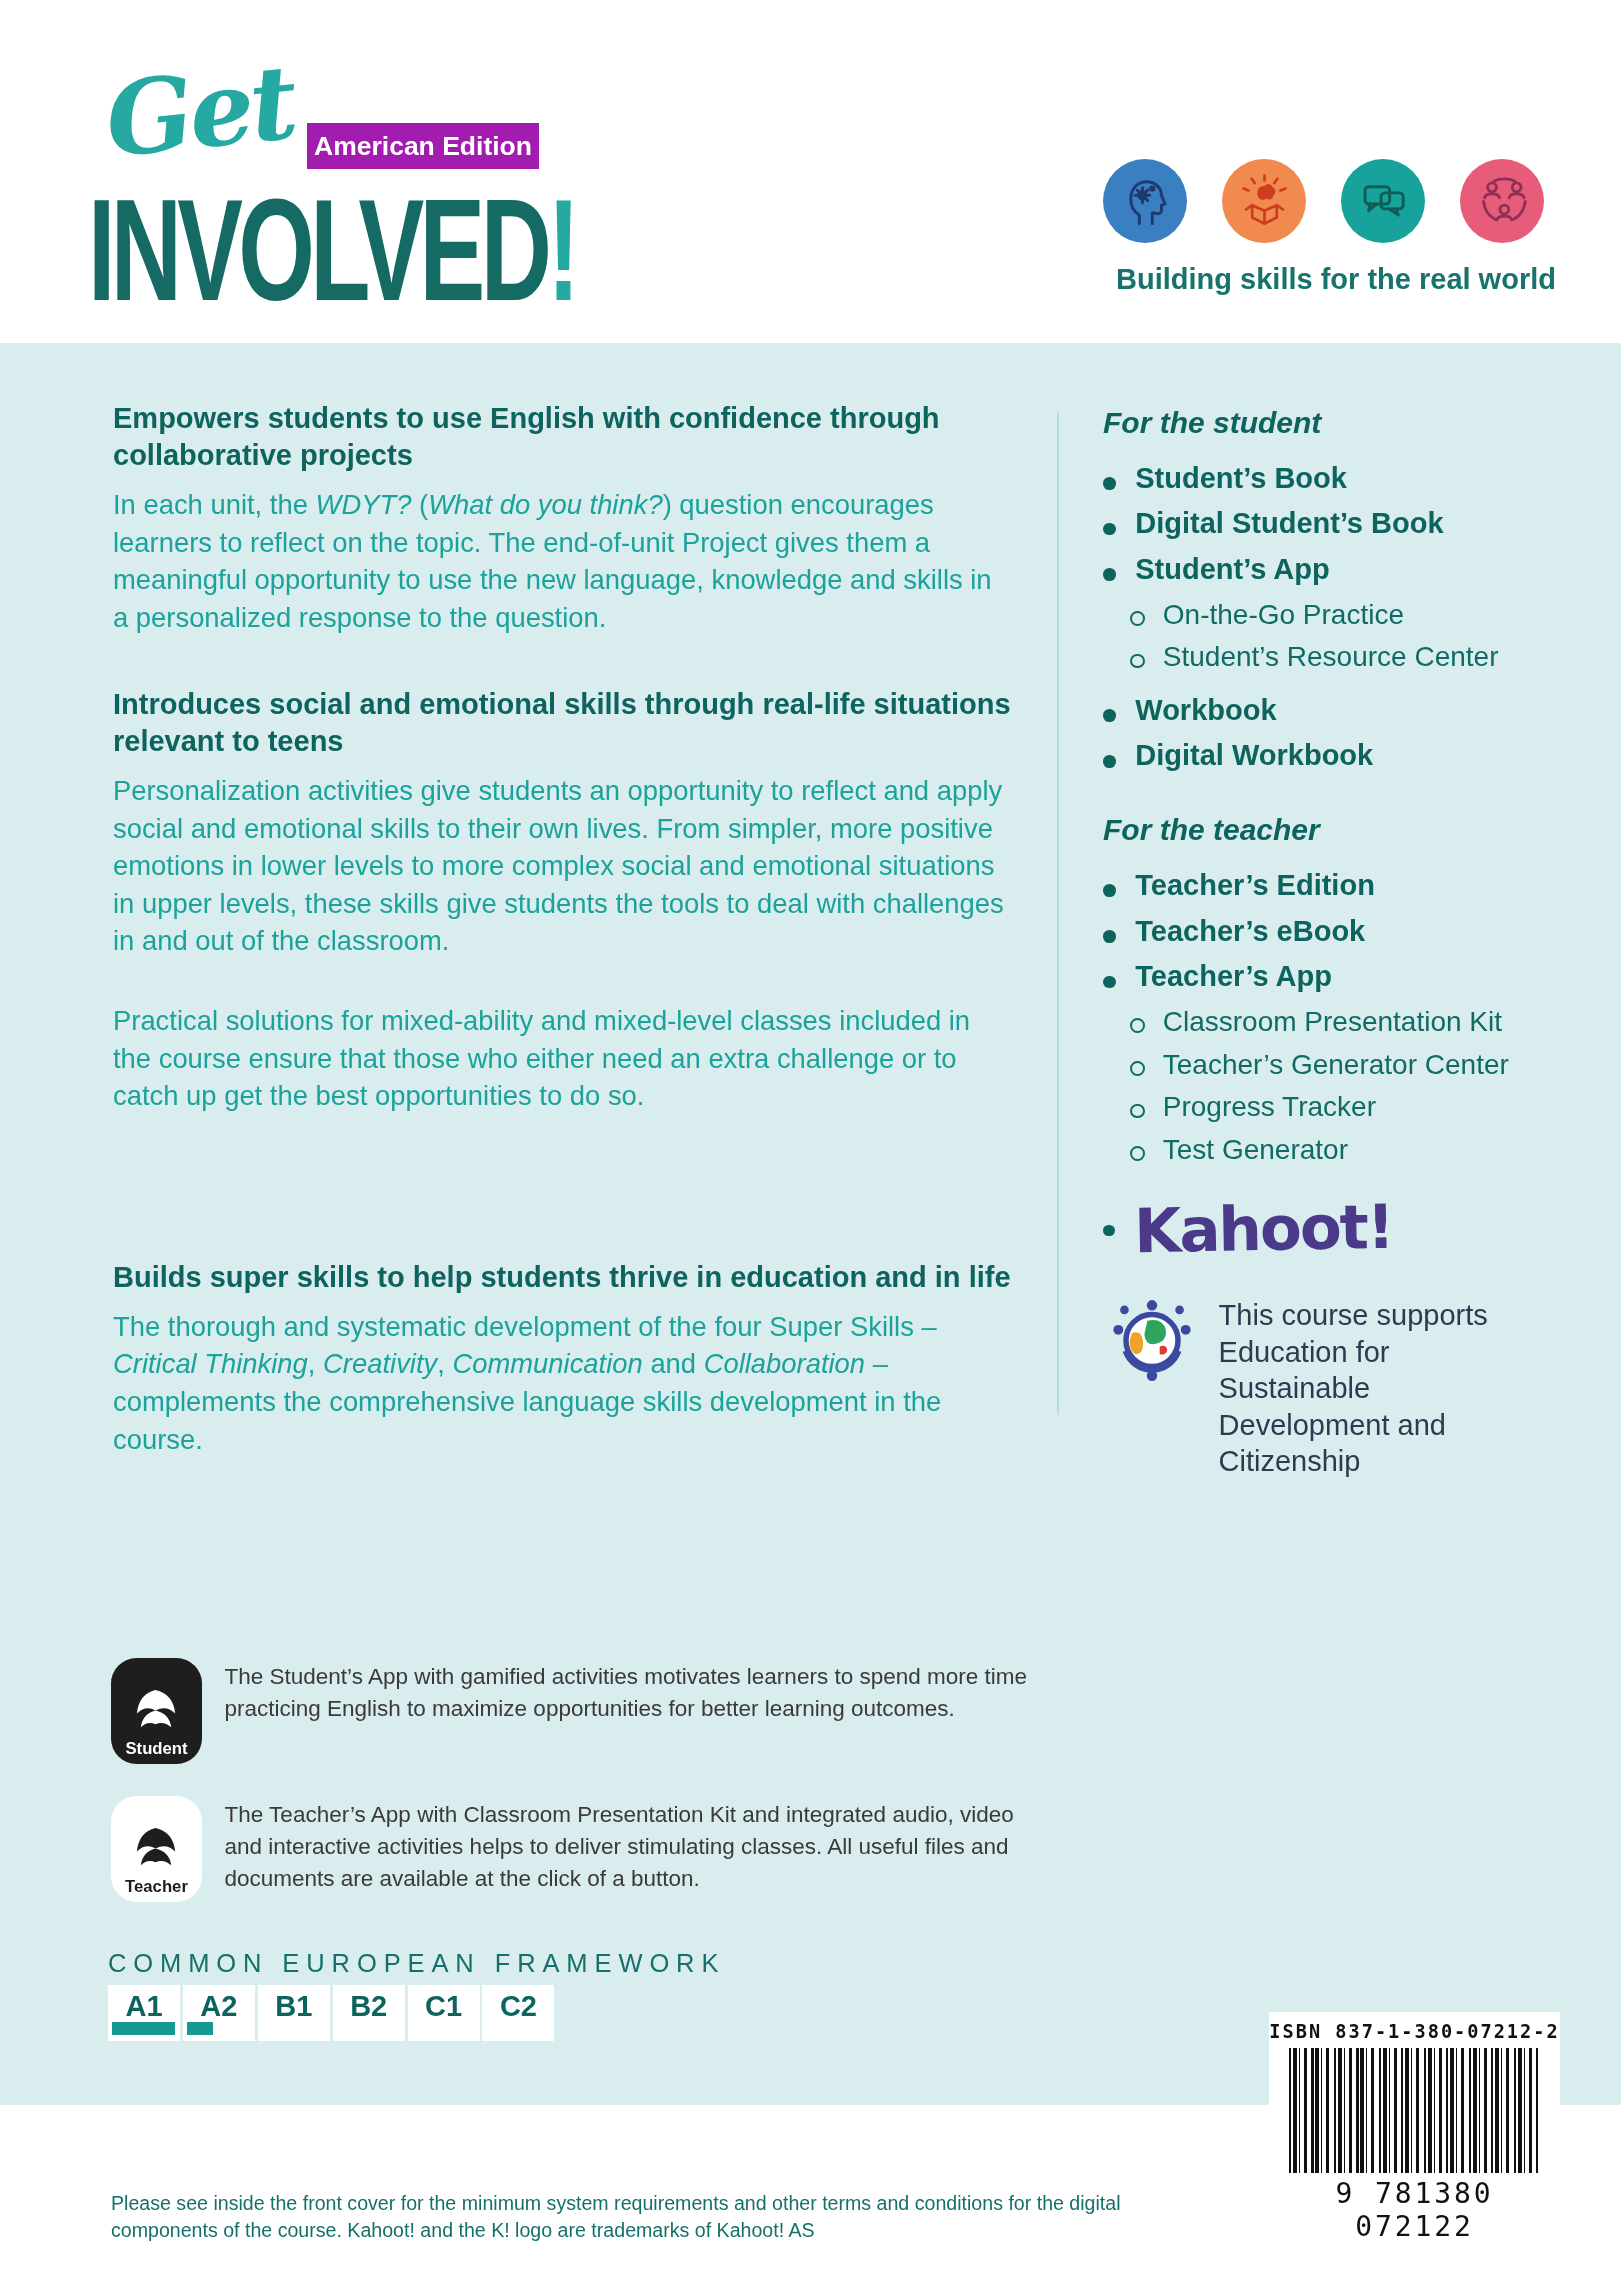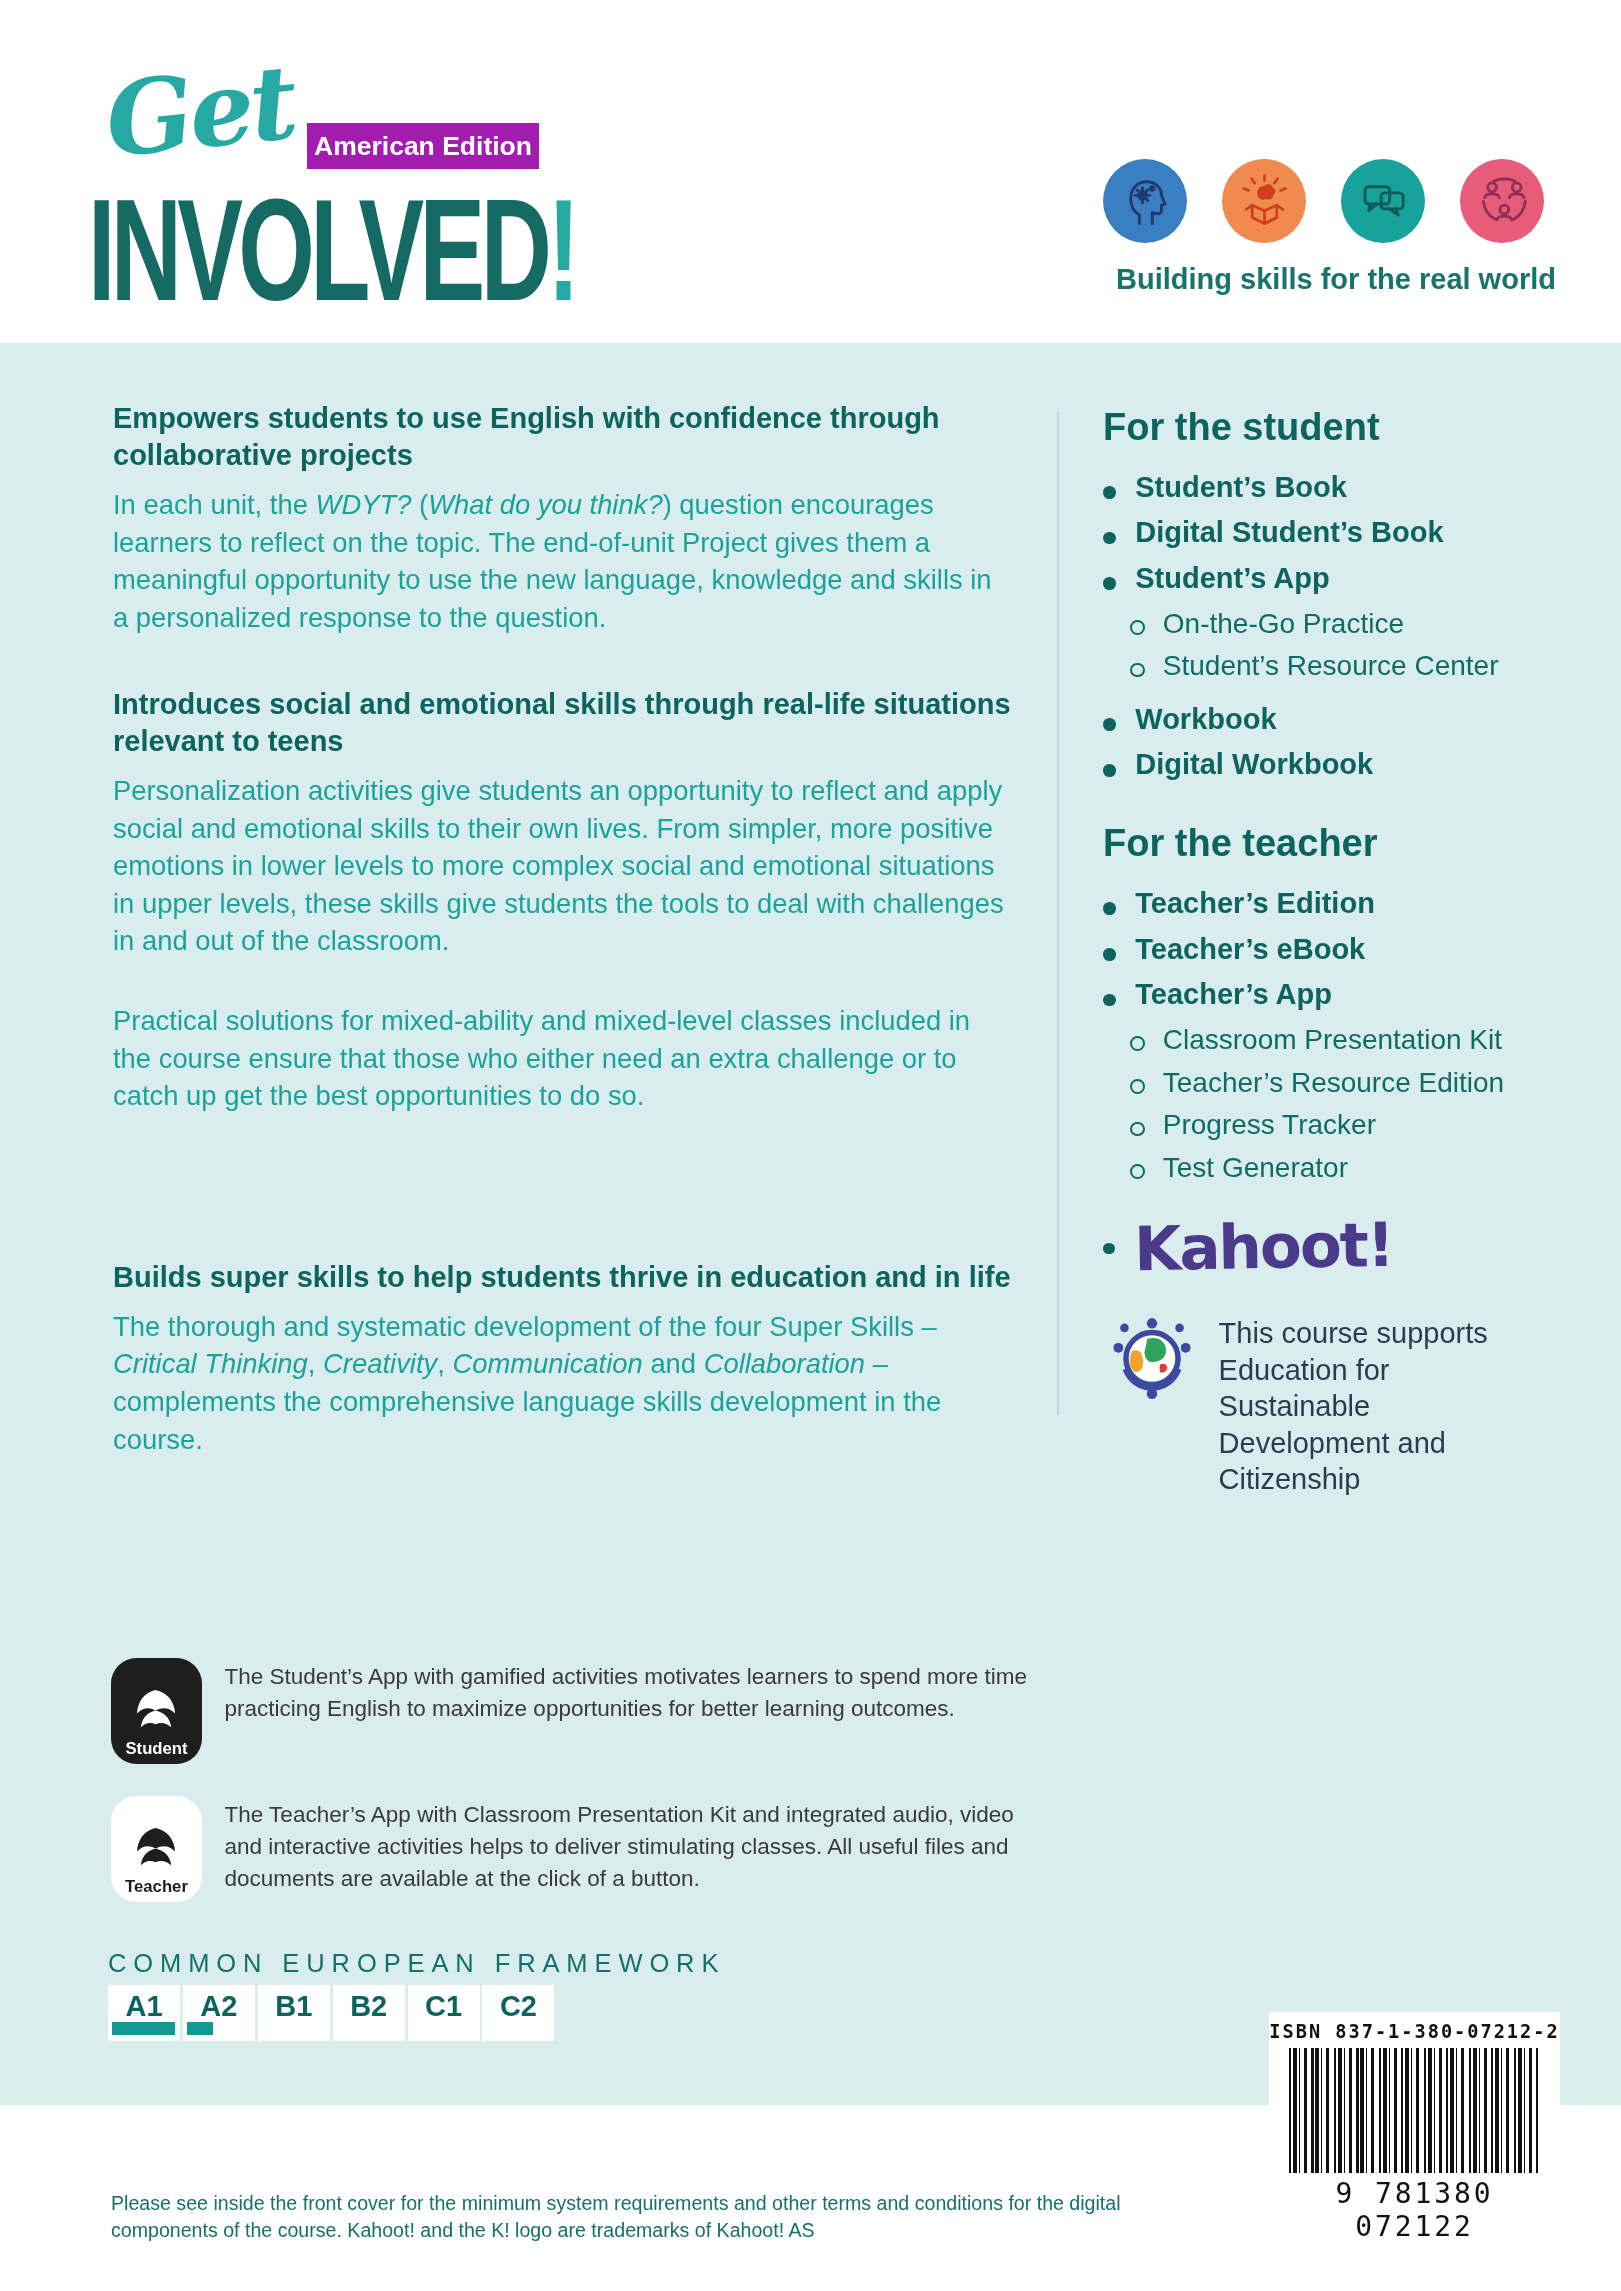--- a/index.html
+++ b/index.html
@@ -23,21 +23,21 @@
   
   .benefit{left:113px;width:912px;}
   .benefit h3{margin:0 0 11.8px 0;font-size:29px;line-height:1.28;color:#0d635d;font-weight:bold;}
   .benefit p{margin:0;font-size:27.4px;line-height:1.37;color:#1aa29b;width:892px;}
   .b1{top:400px;} .b2{top:686px;} .b3{top:1002px;} .b4{top:1259px;}
 
   .divider{left:1057px;top:412px;width:2px;height:1003px;background:#b7dcde;}
 
   
   .sidebar{left:1103px;top:406px;width:505px;color:#0d635d;}
-  .side-title{font-size:38px;font-weight:bold;margin:0 0 23.5px 0;color:#0d635d;}
+  .side-title{font-size:30px;font-weight:bold;margin:0 0 23.5px 0;color:#0d635d;font-style:italic;}
   .li{display:flex;align-items:flex-end;margin-bottom:16.7px;}
   .li .lbl{font-size:29px;font-weight:bold;line-height:1.0;}
   .li.sub .lbl{font-weight:normal;font-size:28px;color:#116b65;}
   .dot{flex:0 0 auto;width:12.7px;height:12.7px;border-radius:50%;background:#0d635d;margin-right:19.6px;position:relative;top:-2.9px;}
   .li.sub{margin-left:27.4px;margin-bottom:14.7px;}
   .li.sub .dot{width:10.8px;height:10.8px;background:transparent;border:2px solid #116b65;margin-right:17.6px;}
   .li.gap{margin-top:24.5px;}
   .teacher-title{margin-top:43px;}
   .kahoot-row{display:flex;align-items:center;margin-top:29px;}
   .kahoot-row .dot{width:11.8px;height:11.8px;top:2px;}
@@ -185,21 +185,21 @@
     <div class="li">
         <span class="dot"></span>
         <span class="lbl">Teacher’s App</span>
       </div>
     <div class="li sub">
         <span class="dot"></span>
         <span class="lbl">Classroom Presentation Kit</span>
       </div>
     <div class="li sub">
         <span class="dot"></span>
-        <span class="lbl">Teacher’s Resource Edition</span>
+        <span class="lbl">Teacher’s Generator Center</span>
       </div>
     <div class="li sub">
         <span class="dot"></span>
         <span class="lbl">Progress Tracker</span>
       </div>
     <div class="li sub">
         <span class="dot"></span>
         <span class="lbl">Test Generator</span>
       </div>
 

